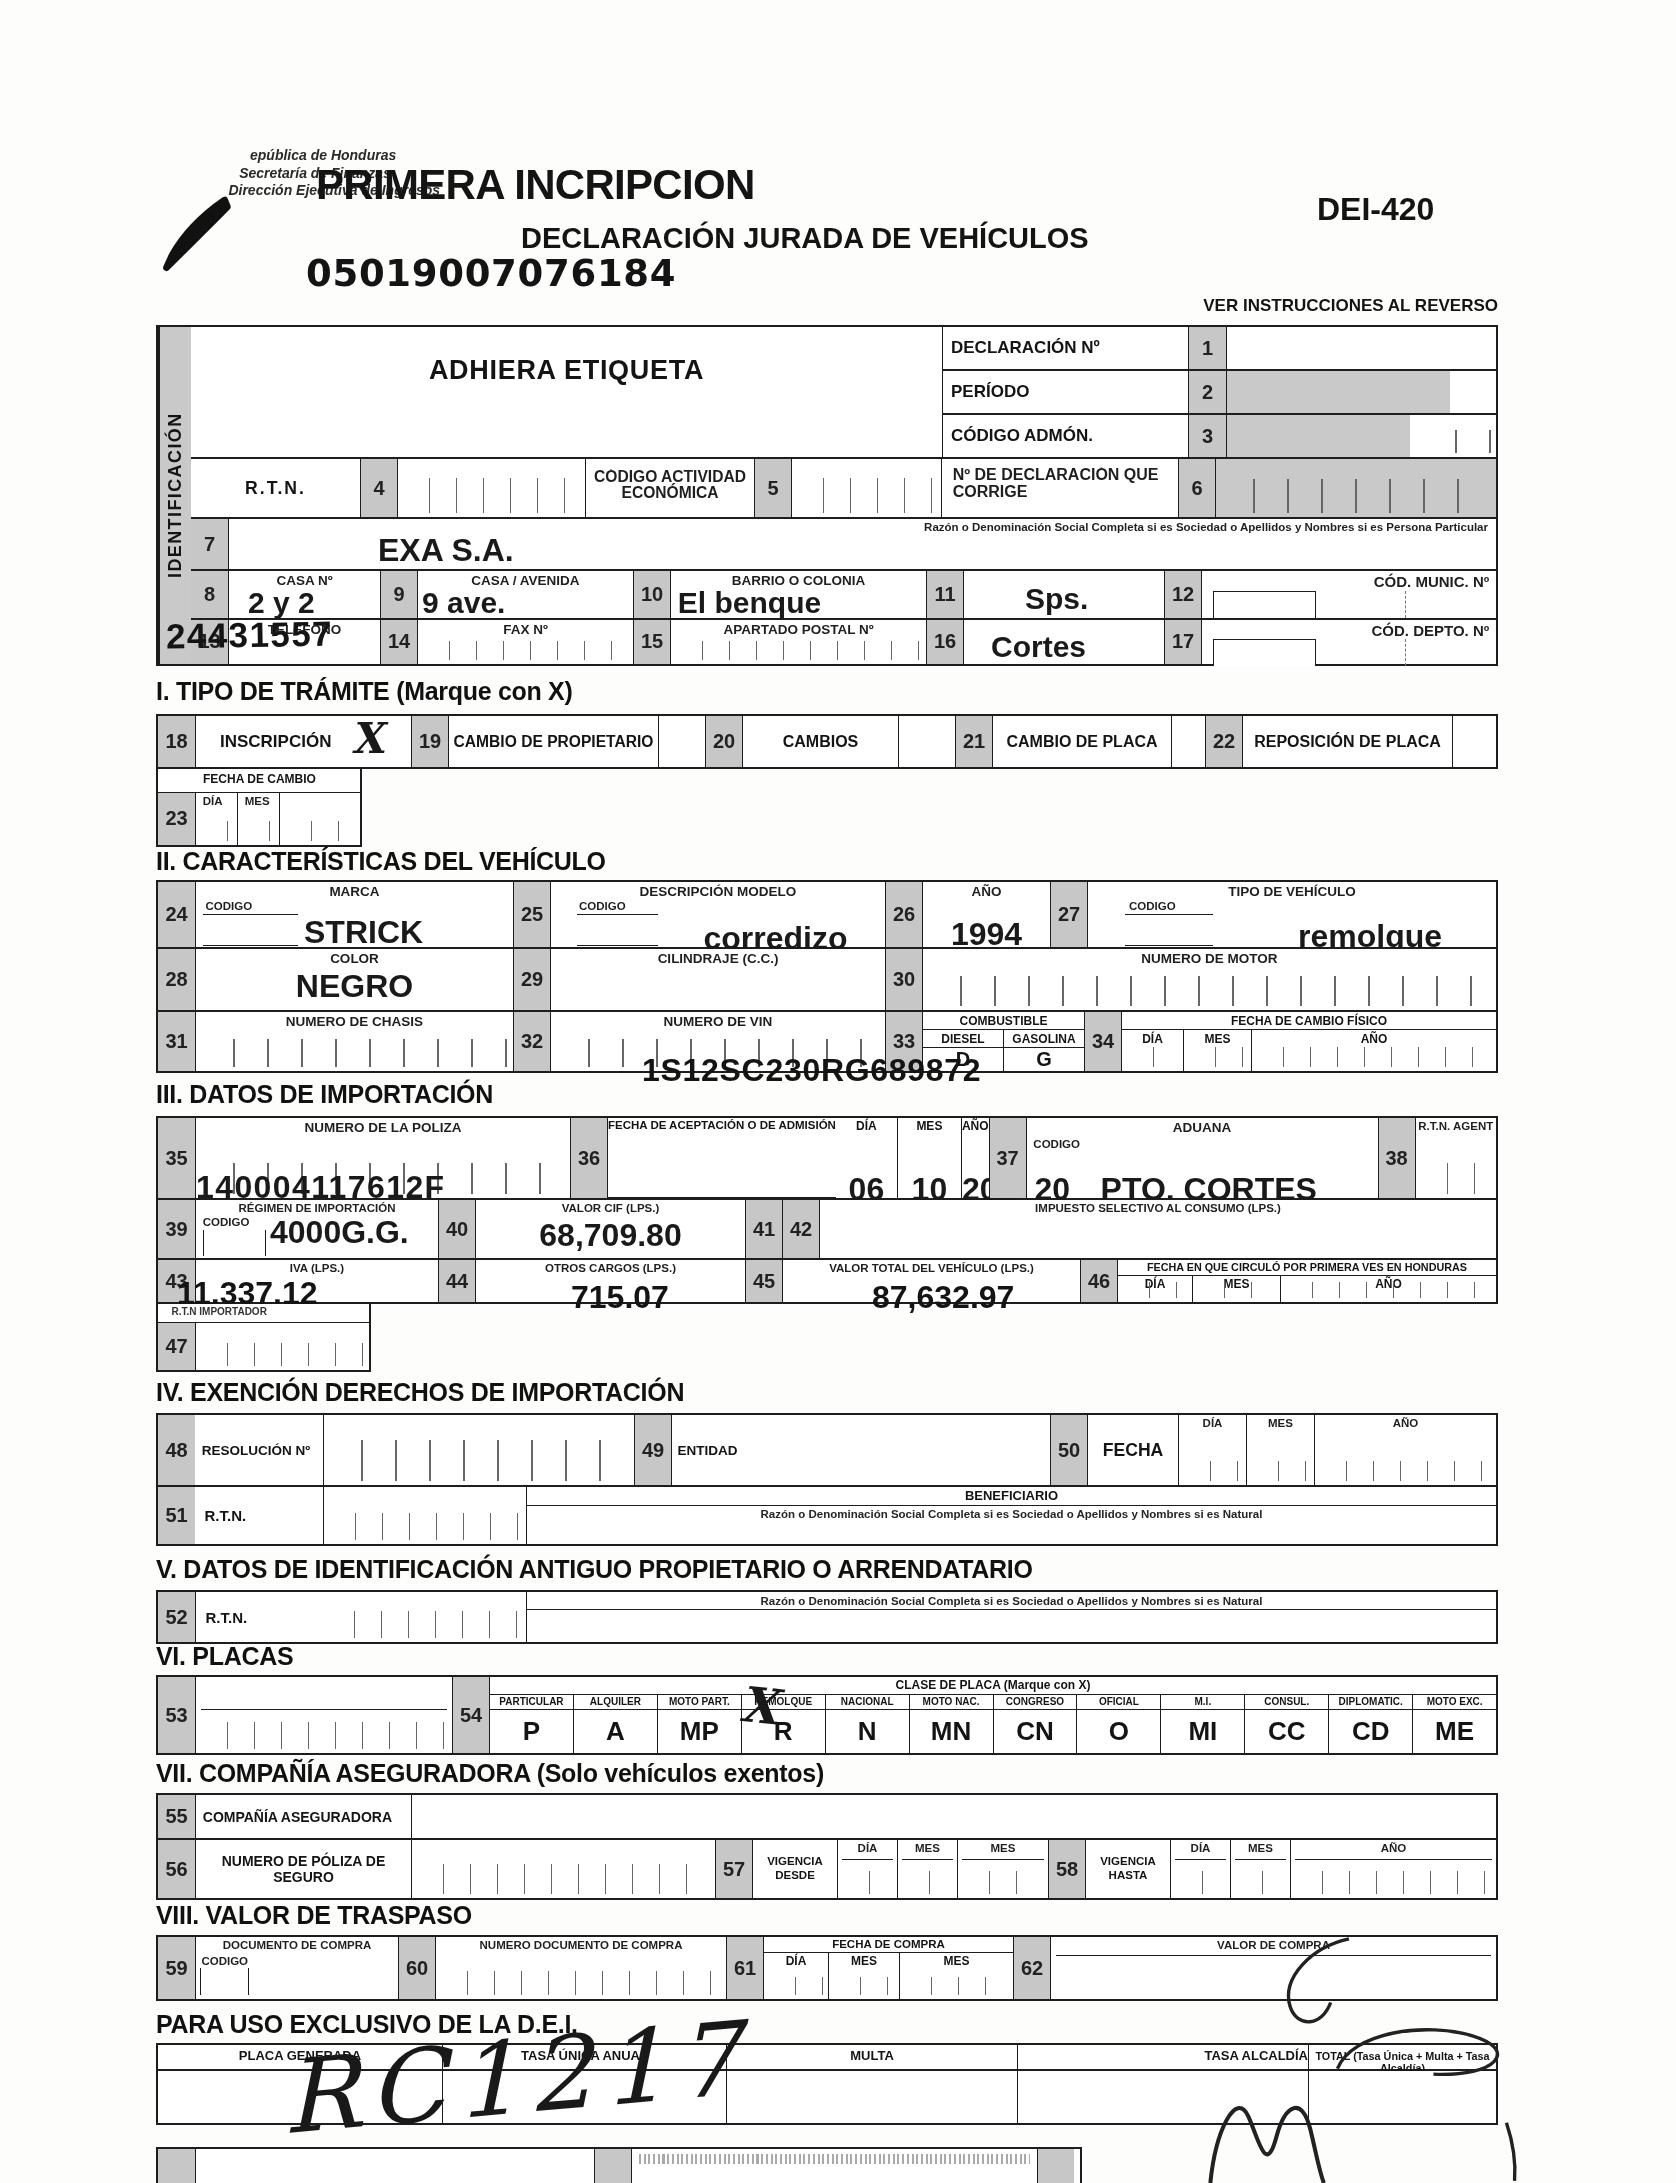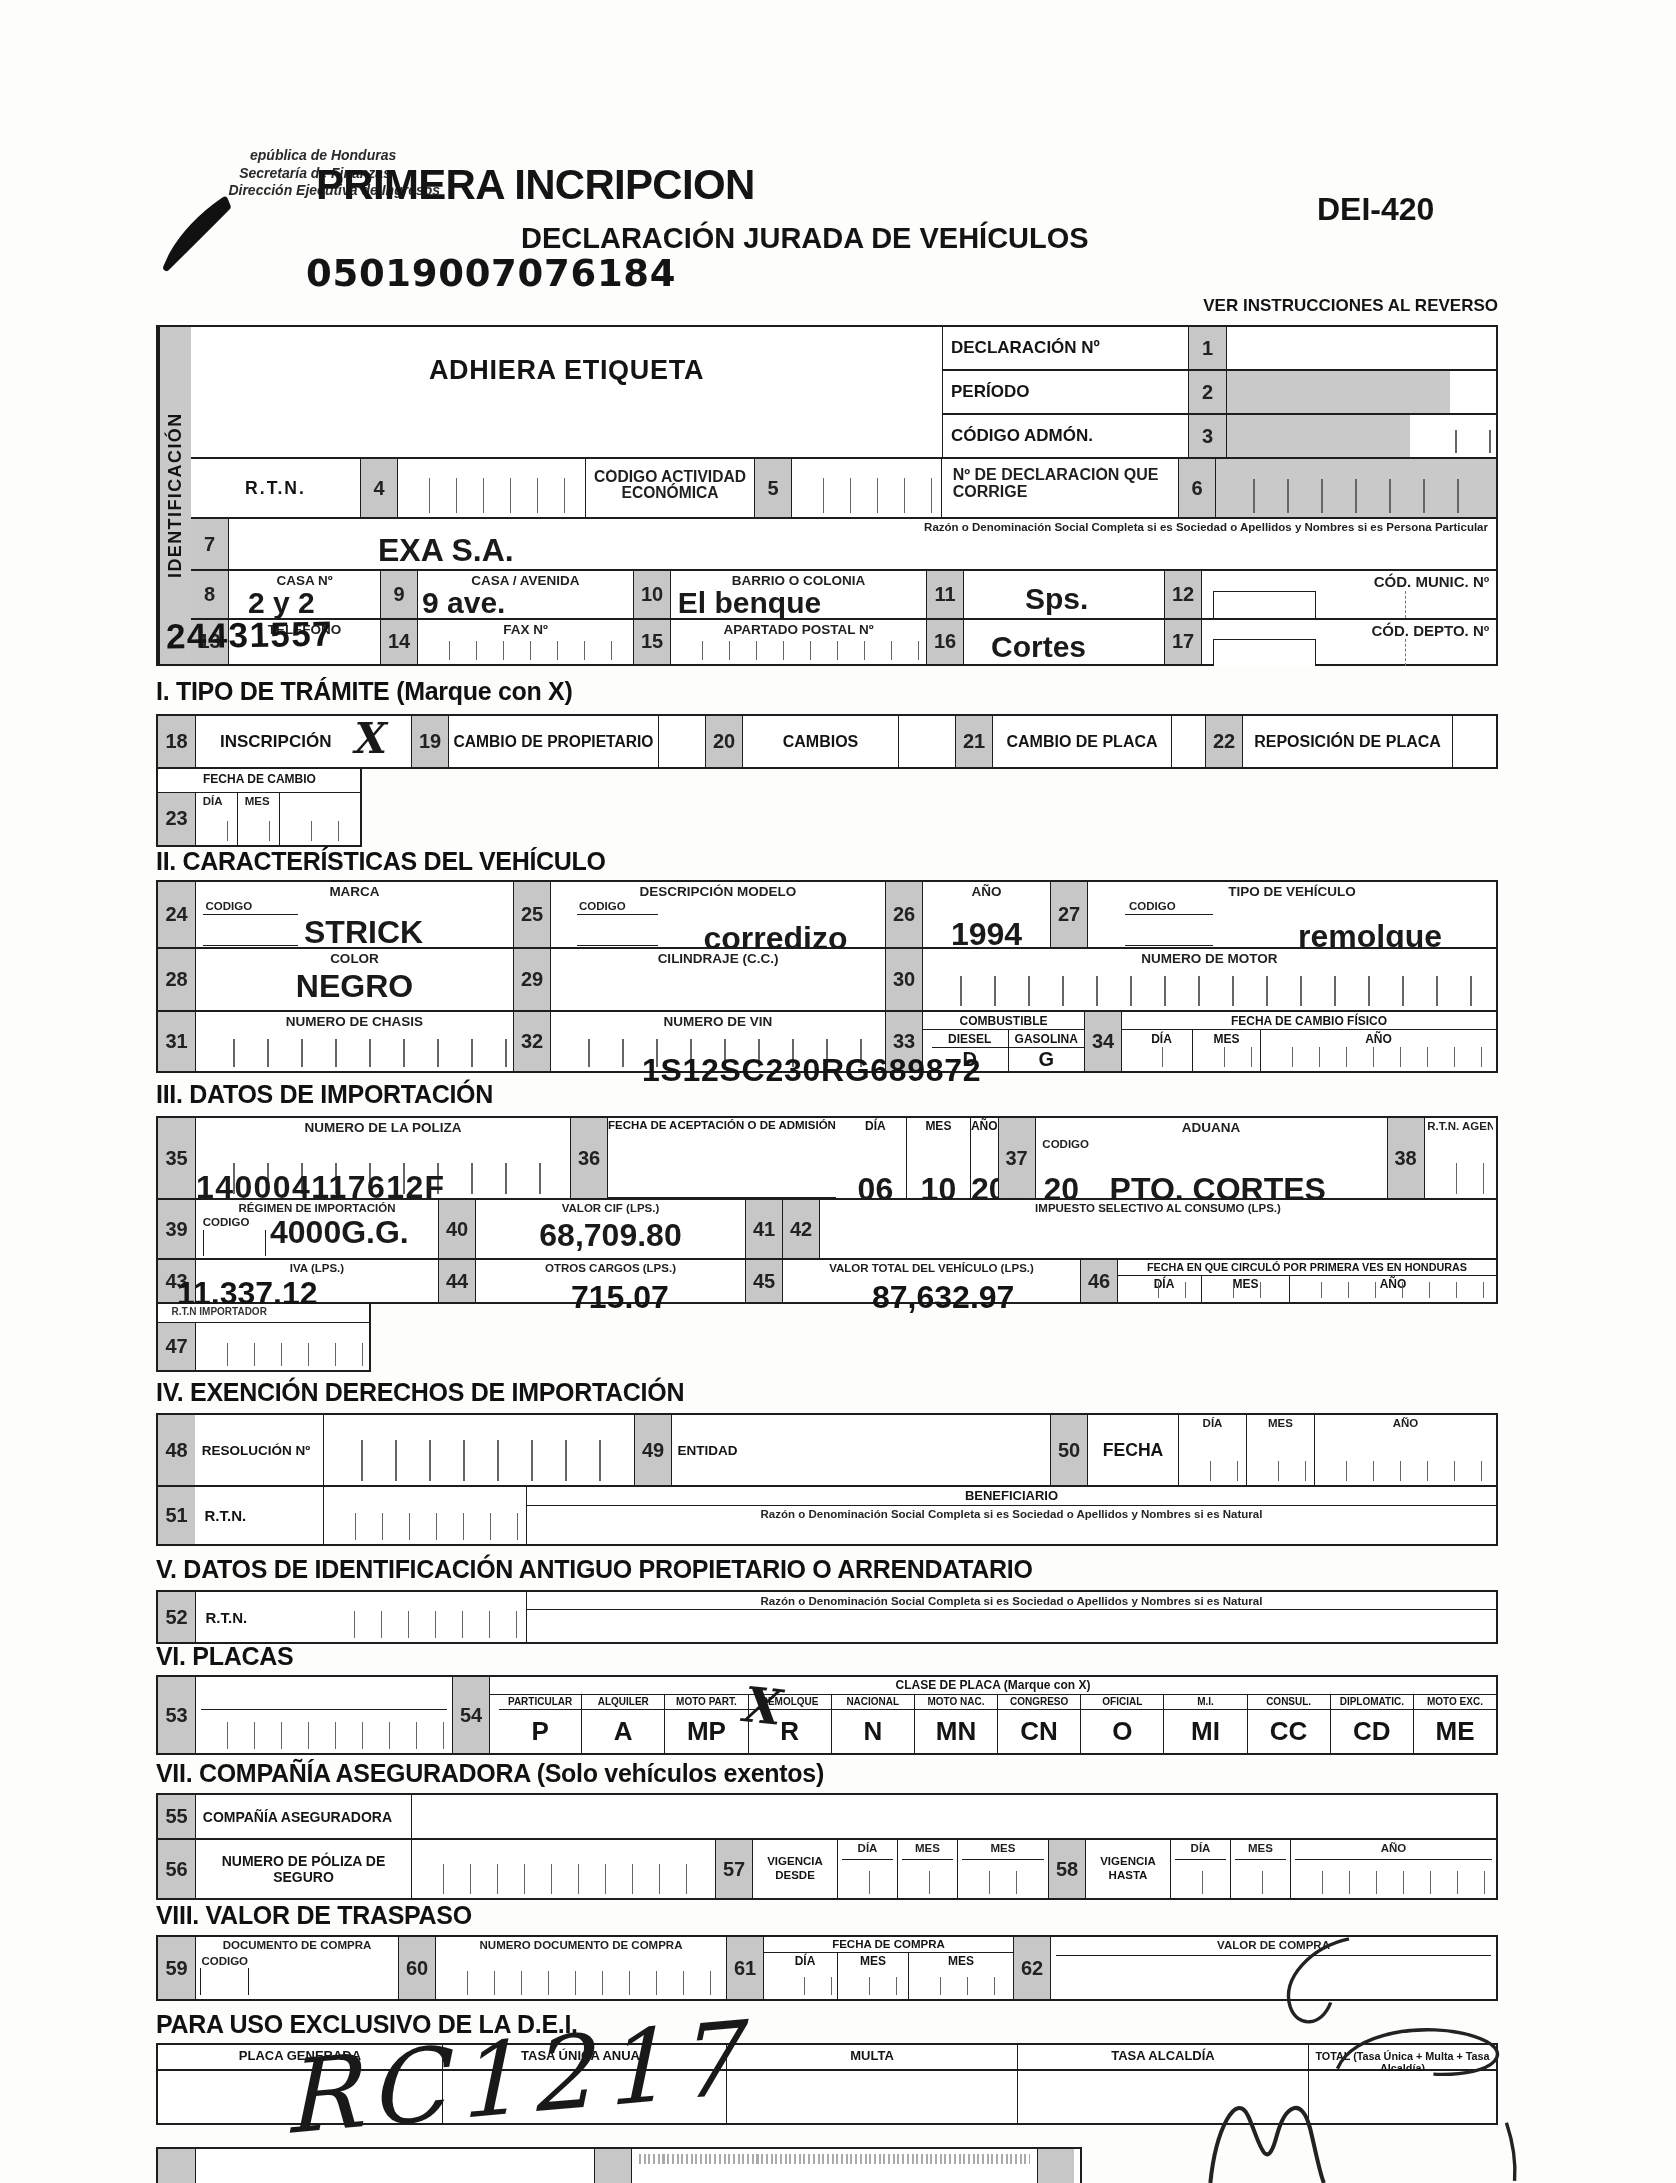--- a/index.html
+++ b/index.html
@@ -27,21 +27,21 @@
   .val.left{text-align:left;padding-left:19px;}
   .ticks{position:absolute;left:5.4px;right:5.4px;bottom:4px;height:27px;
          background:repeating-linear-gradient(90deg,transparent 0 32px,#666 32px 34px);}
   .ticks.dense{background:repeating-linear-gradient(90deg,transparent 0 26px,#666 26px 27px);}
   .smallprint{font-size:11.5px;font-weight:700;color:#262626;}
   .sec{font-size:25px;font-weight:700;color:#111;letter-spacing:-0.3px;white-space:nowrap;}
   .hw{font-family:"DejaVu Serif",serif;font-style:italic;font-weight:400;color:#191919;}
   .vtext{writing-mode:vertical-rl;transform:rotate(180deg);display:flex;align-items:center;
          justify-content:center;font-weight:700;font-size:18px;letter-spacing:1.4px;}
   .subcol{display:flex;flex-direction:column;border-left:1.4px solid #1d1d1d;box-sizing:border-box;position:relative;}
-  .subcol:first-child{border-left:none;margin-left:9px;}
+  .subcol:first-child{border-left:none;}
   .subhead{border-bottom:1.4px solid #1d1d1d;text-align:center;font-size:12px;font-weight:700;padding:1.4px 0;white-space:nowrap;}
   .openbox{position:absolute;border:1.4px solid #1d1d1d;background:#fff;}
   svg.scribble{position:absolute;left:0;top:0;width:1677px;height:2183px;pointer-events:none;}
 </style>
 </head>
 <body>
 
 <div class="sheet">
 
   <div class="abs" style="left:250px;top:147px;font-size:14px;font-style:italic;font-weight:700;line-height:1.25;color:#2a2a2a;">
@@ -628,21 +628,21 @@
       <div class="abs" style="left:5.4px;right:5.4px;top:17.6px;border-top:1.4px solid #1d1d1d;"></div>
     </div>
   </div>
 
   <div class="abs sec" style="left:156px;top:2010px;">PARA USO EXCLUSIVO DE LA D.E.I.</div>
   <div class="tbl abs" style="left:156px;top:2043px;width:1342px;height:82px;">
     <div class="trow" style="height:24px;">
       <div class="cell" style="flex:0 0 284px;text-align:center;font-size:13px;font-weight:700;padding-top:3.4px;">PLACA GENERADA</div>
       <div class="cell" style="flex:0 0 284px;text-align:center;font-size:13px;font-weight:700;padding-top:3.4px;">TASA ÚNICA ANUAL</div>
       <div class="cell" style="flex:0 0 291px;text-align:center;font-size:13px;font-weight:700;padding-top:3.4px;">MULTA</div>
-      <div class="cell" style="flex:0 0 291px;text-align:center;font-size:13px;font-weight:700;padding-top:3.4px;">TASA ALCALDÍA</div>
+      <div class="cell" style="flex:0 0 291px;text-align:right;font-size:13px;font-weight:700;padding-top:3.4px;">TASA ALCALDÍA</div>
       <div class="cell" style="flex:1;text-align:center;font-size:10.8px;font-weight:700;padding-top:4.7px;">TOTAL (Tasa Única + Multa + Tasa Alcaldía)</div>
     </div>
     <div class="trow" style="flex:1;">
       <div class="cell" style="flex:0 0 284px;"></div>
       <div class="cell" style="flex:0 0 284px;"></div>
       <div class="cell" style="flex:0 0 291px;"></div>
       <div class="cell" style="flex:0 0 291px;"></div>
       <div class="cell" style="flex:1;"></div>
     </div>
   </div>

